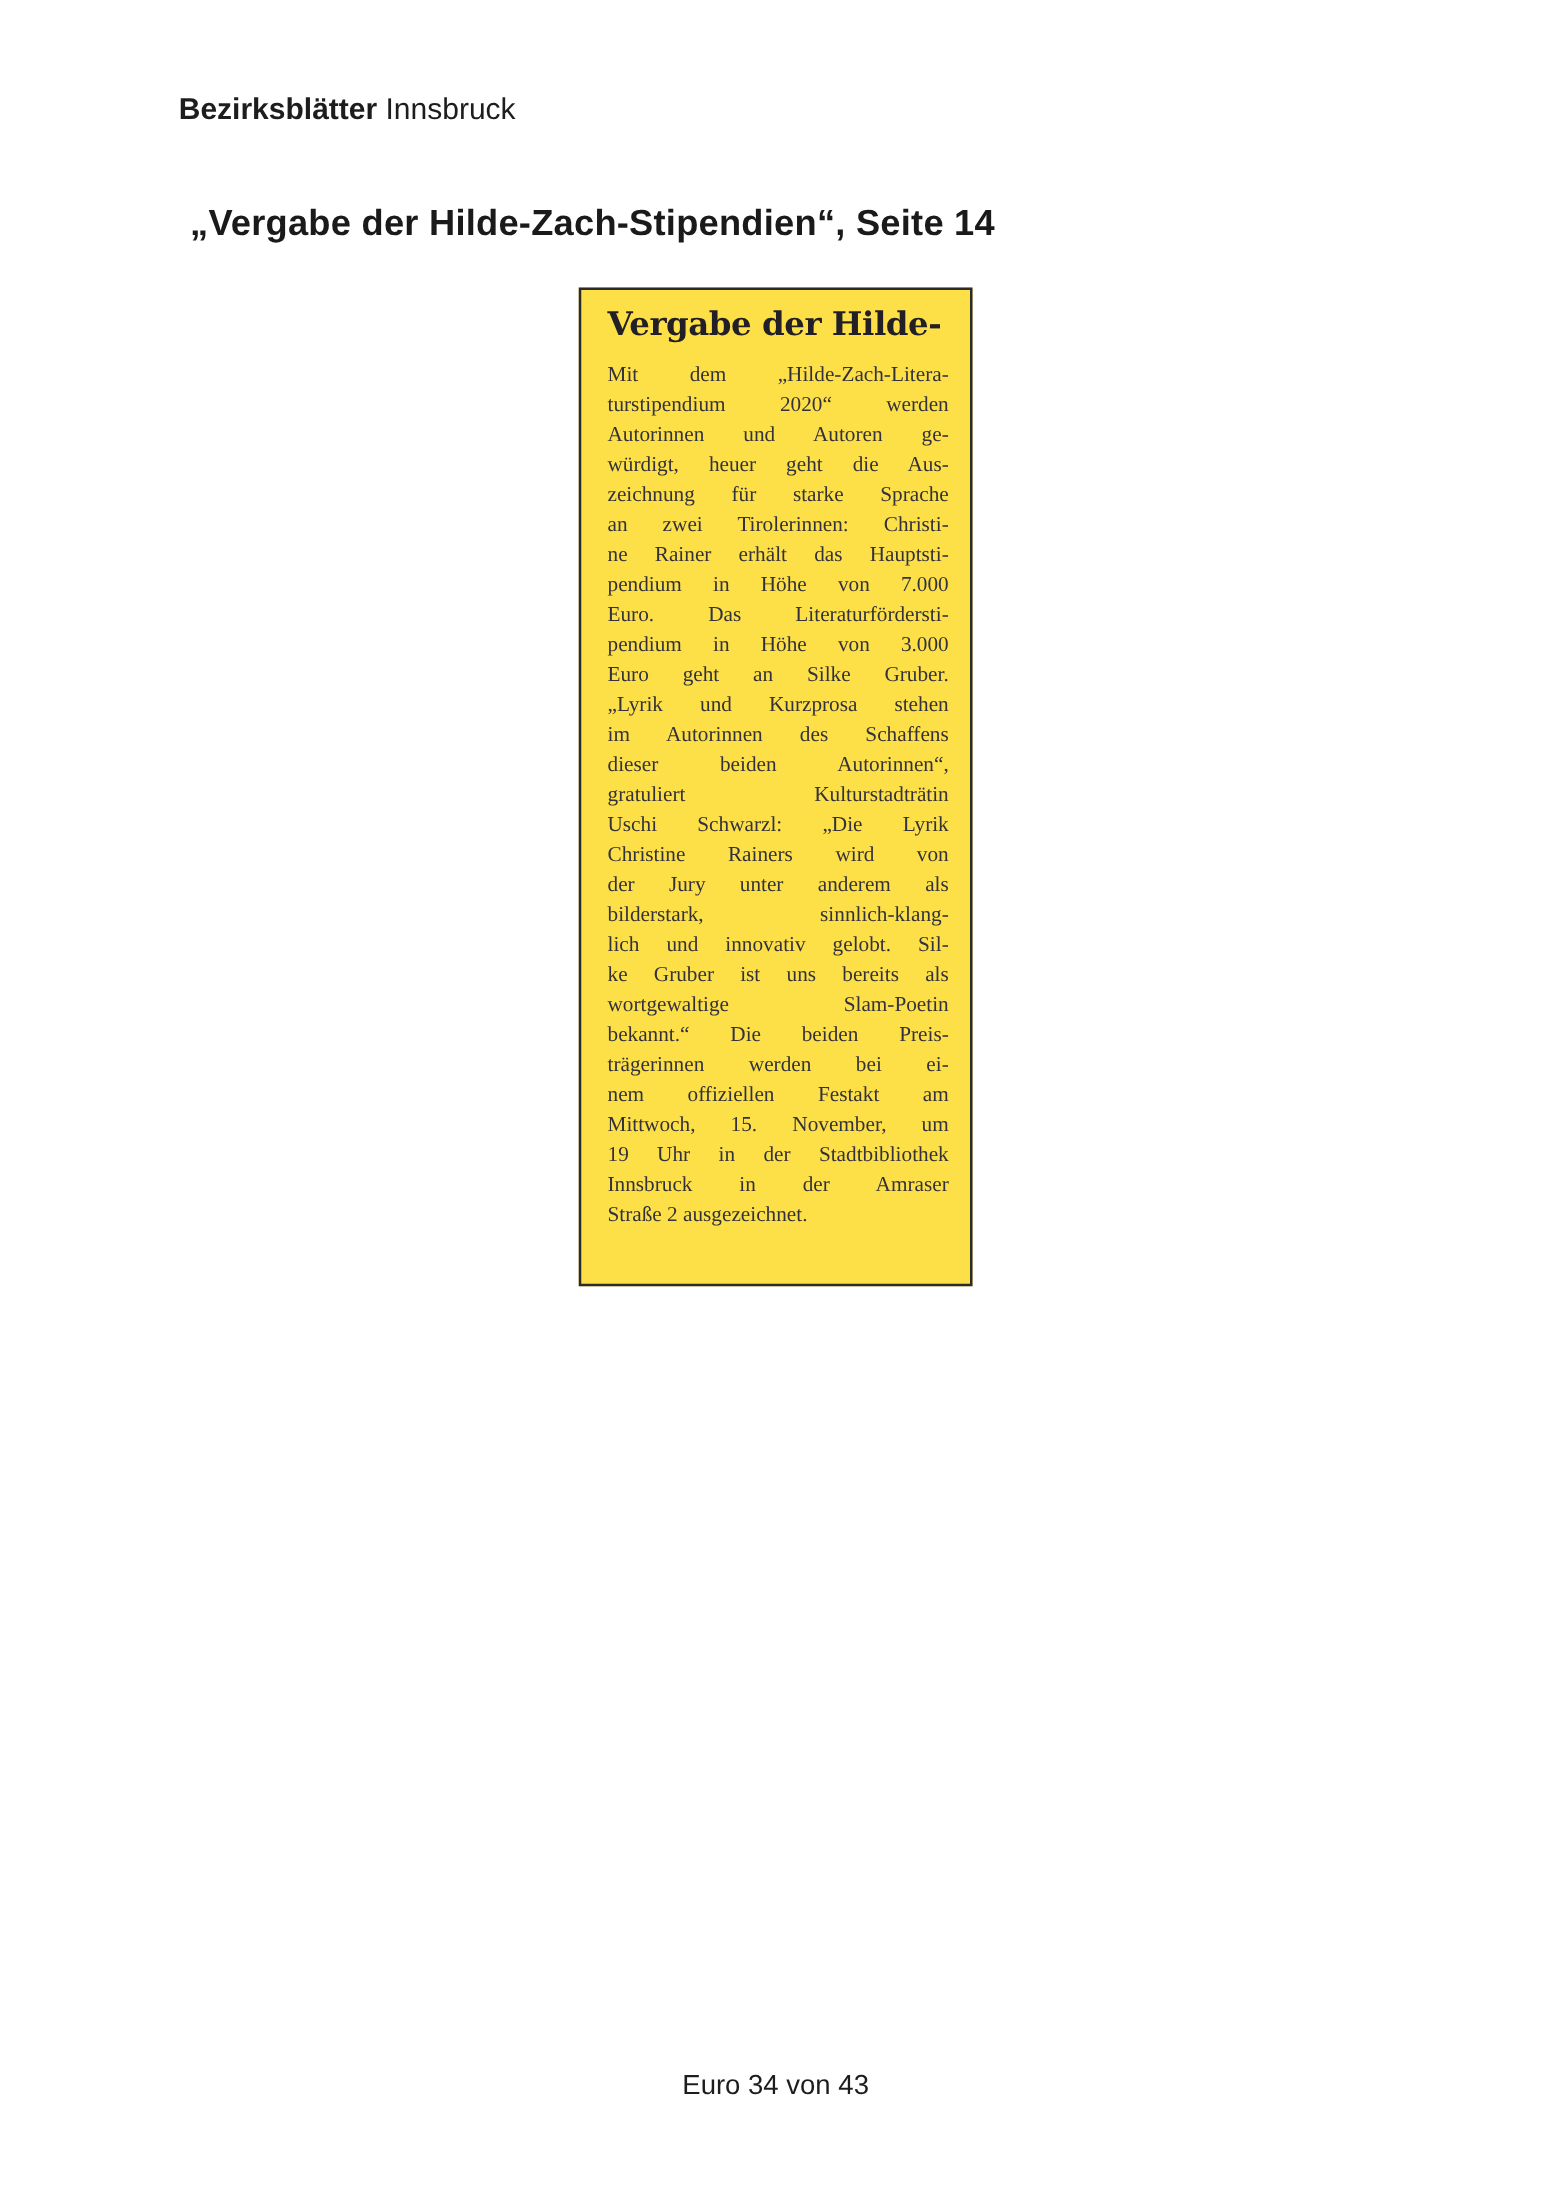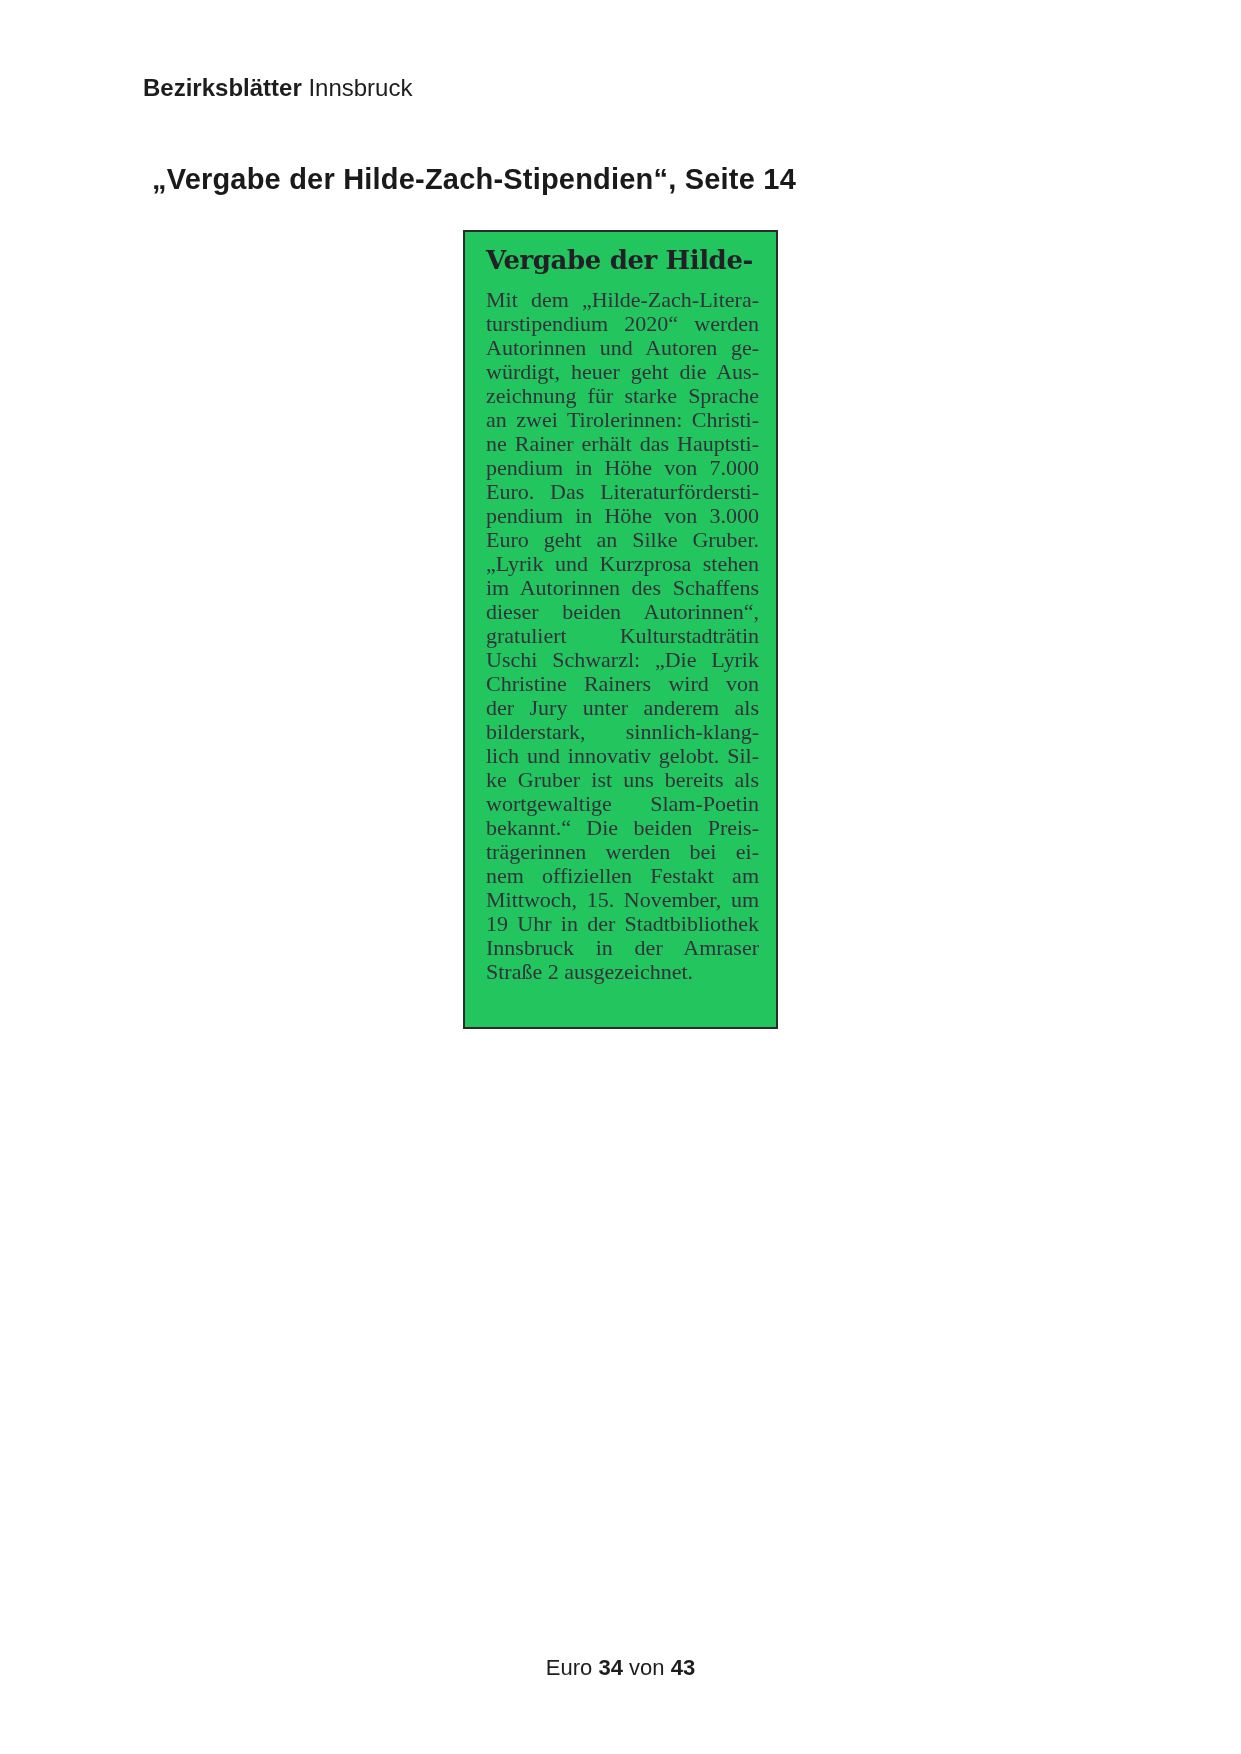--- a/index.html
+++ b/index.html
@@ -39,57 +39,57 @@
     letter-spacing: 0.2px;
   }
   .clipping {
     position: absolute;
     left: 463px;
     top: 230px;
     width: 315px;
     height: 799px;
     box-sizing: border-box;
     border: 2px solid #2b2b2b;
-    background: #22c55e;
+    background: #fde047;
     padding: 12px 17px 8px 21px;
     overflow: hidden;
   }
   .headline-line {
     font-family: "DejaVu Serif", serif;
     font-weight: bold;
     font-size: 26px;
     line-height: 32px;
     letter-spacing: -0.4px;
     color: #221f26;
     white-space: nowrap;
   }
   .clipping-body {
     margin-top: 12px;
   }
   .body-line {
     font-family: "Liberation Serif", serif;
-    font-size: 22px;
+    font-size: 17px;
     line-height: 24px;
     color: #33323c;
     text-align: justify;
     text-align-last: justify;
   }
   .body-line.last-line {
     text-align-last: left;
   }
   .doc-footer {
     position: absolute;
     left: 0;
     top: 1655px;
     width: 100%;
     text-align: center;
     font-size: 22px;
     color: #1d1d1d;
   }
-  .doc-footer .bold { font-weight: bold; }
+  .doc-footer .bold { font-weight: normal; }
 </style>
 </head>
 <body>
 
 <div class="page">
 
   <div class="doc-header">
     <span class="brand">Bezirksblätter</span>
     <span class="edition">Innsbruck</span>
   </div>

